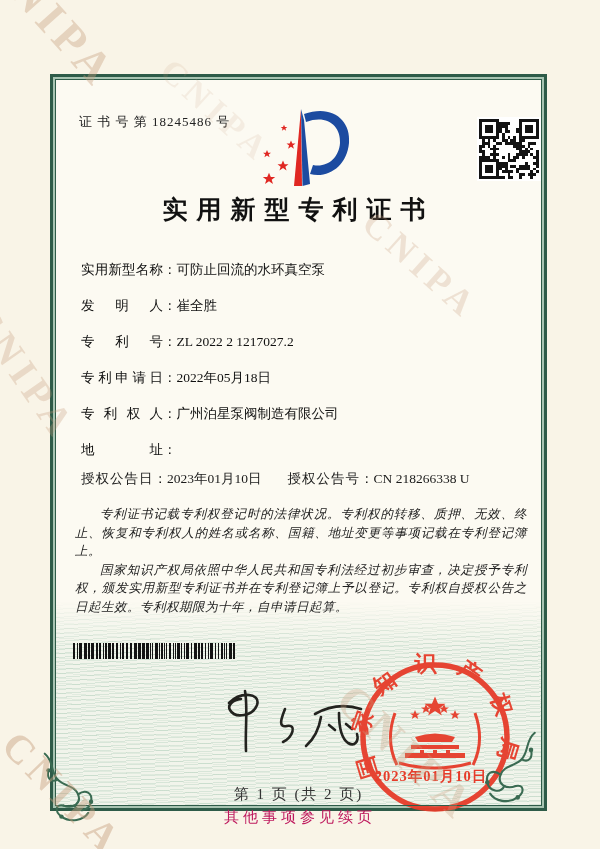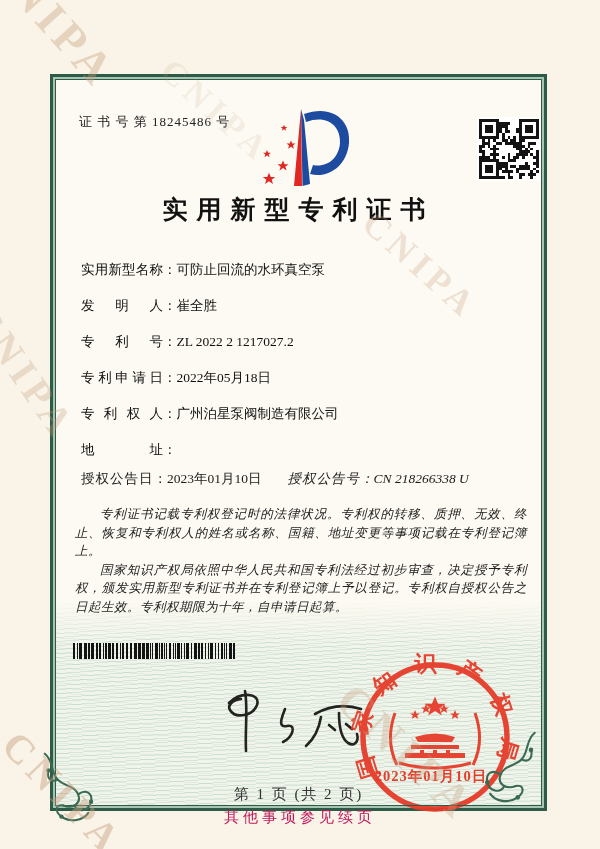--- a/index.html
+++ b/index.html
@@ -48,21 +48,21 @@
   .fields{position:absolute;left:28px;top:183px;right:18px;font-size:13.5px;}
   .frow{margin-bottom:16px;line-height:20px;display:flex;align-items:flex-end;}
   .flabel{
     display:inline-block;width:82px;flex:0 0 82px;
     text-align:justify;text-align-last:justify;color:#111;
   }
   .fcolon{flex:0 0 auto;}
   .fvalue{white-space:pre-line;color:#111;}
   .grow{display:flex;margin-top:-1px;}
   .gpair{display:flex;line-height:20px;}
-  .gpair + .gpair{margin-left:26px;font-style:italic;}
+  .gpair + .gpair{margin-left:26px;}
   .glabel{letter-spacing:1px;}
   
   .paras{position:absolute;left:22px;top:428px;width:452px;}
   .paras p{
     margin:0;text-indent:2em;font-size:12.5px;line-height:18.5px;color:#222;
     font-style:italic;text-align:justify;letter-spacing:.5px;
   }
   
   .barcode{position:absolute;left:20px;top:566px;width:165px;height:16px;}
   .officer{position:absolute;left:30px;top:620px;font-size:13.5px;line-height:26px;letter-spacing:3px;color:#222;}

